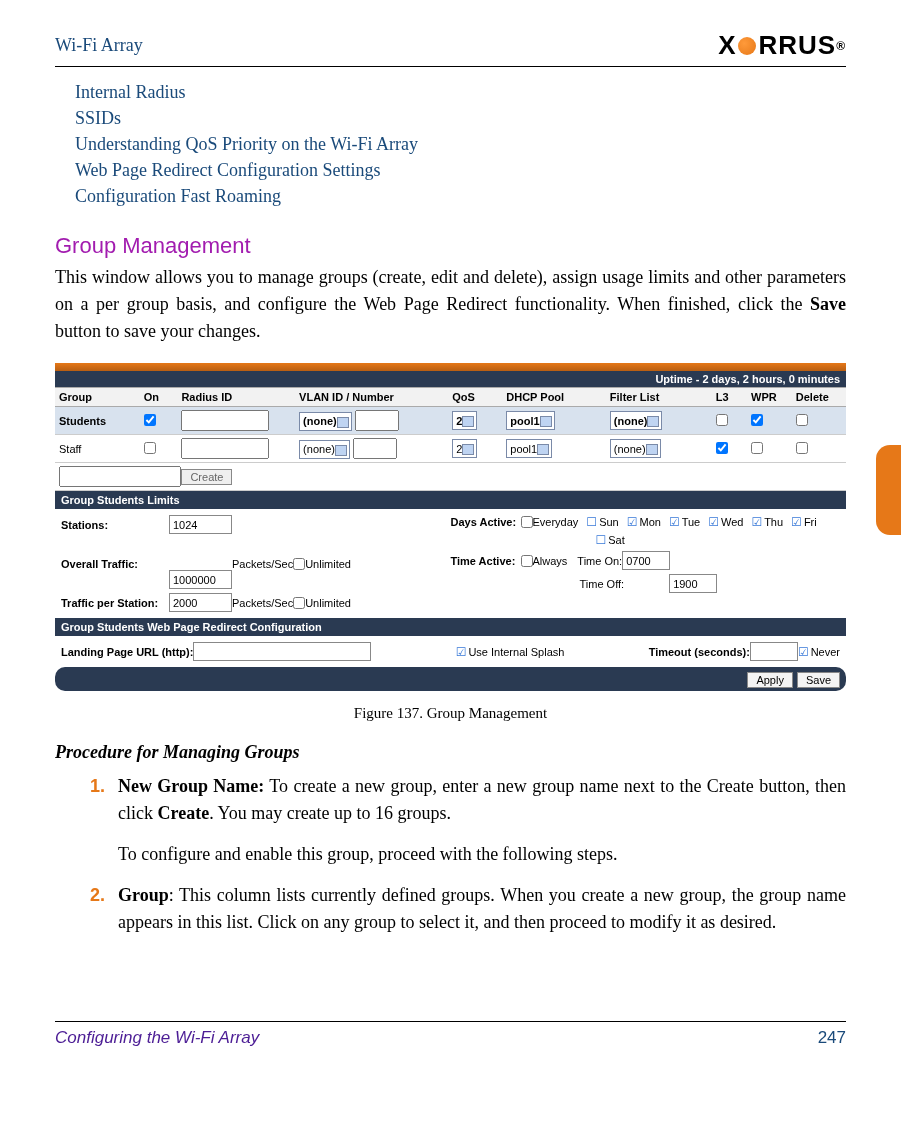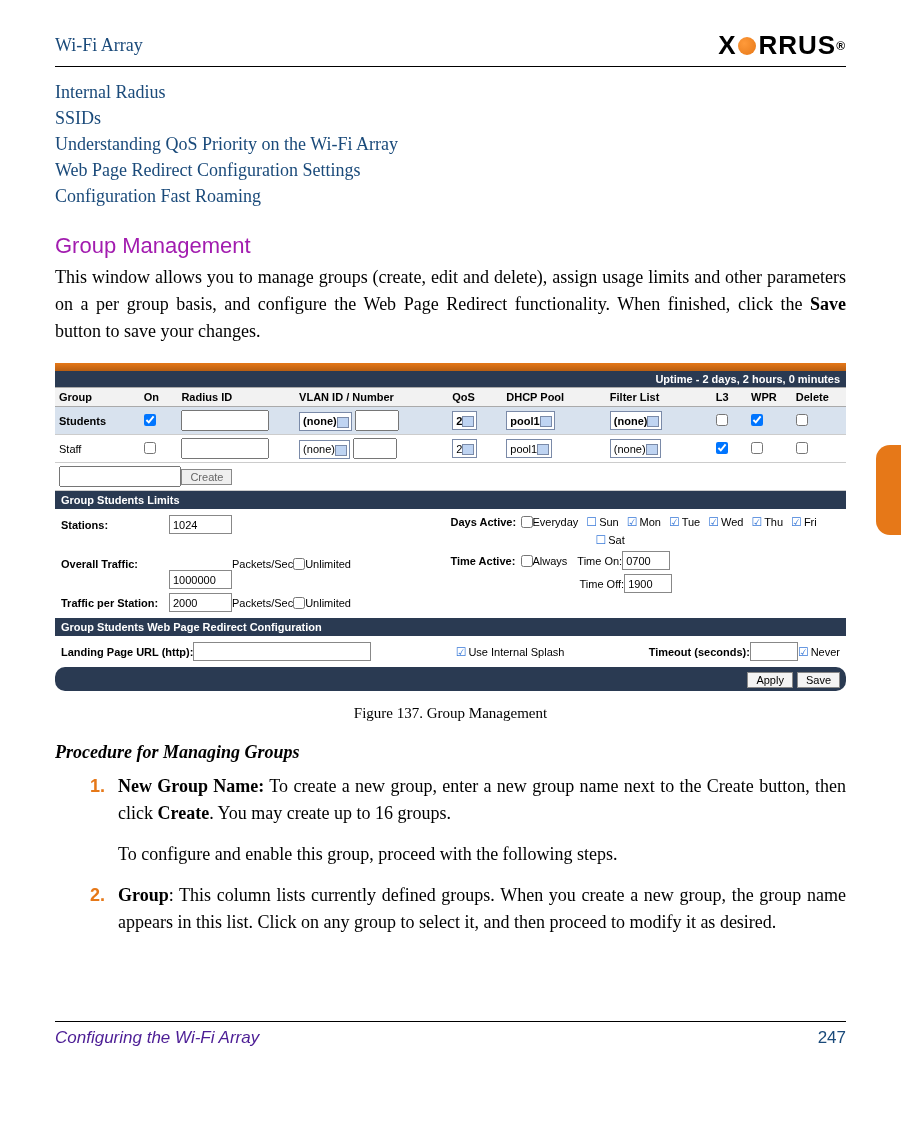--- a/index.html
+++ b/index.html
@@ -42,20 +42,21 @@
     border-radius: 50%;
     margin: 0 2px;
     display: inline-block;
     vertical-align: middle;
   }
   .links a {
     color: #1a4a7a;
     text-decoration: none;
     font-size: 18px;
     line-height: 1.45;
+    margin-left: 20px;
   }
   .links div {
     line-height: 1.45;
   }
   .section-heading {
     font-family: Arial, Helvetica, sans-serif;
     color: #a21caf;
     font-size: 22px;
     margin-top: 24px;
     margin-bottom: 5px;
@@ -388,21 +389,21 @@
           <input type="checkbox" style="">
             <span>Always</span>
           <span style="margin-left:10px">Time On:</span>
           <input type="text" style="width: 40px;" value="0700">
         </div>
         <div class="panel-row">
           <label></label>
           <span style="width:13px"></span>
             <span style="width:36px"></span>
           <span style="margin-left:10px">Time Off:</span>
-          <input type="text" style="width: 40px;" value="1900">
+          <input type="text" style="width: 40px; margin-left: 45px;" value="1900">
         </div>
       </div>
     </div>
 
     <div class="section-bar">Group  Students  Web Page Redirect Configuration</div>
     <div class="panel landing">
       <div class="panel-row">
         <b>Landing Page URL (http):</b>
         <input type="text" style="">
         <span style="flex:1"></span>

